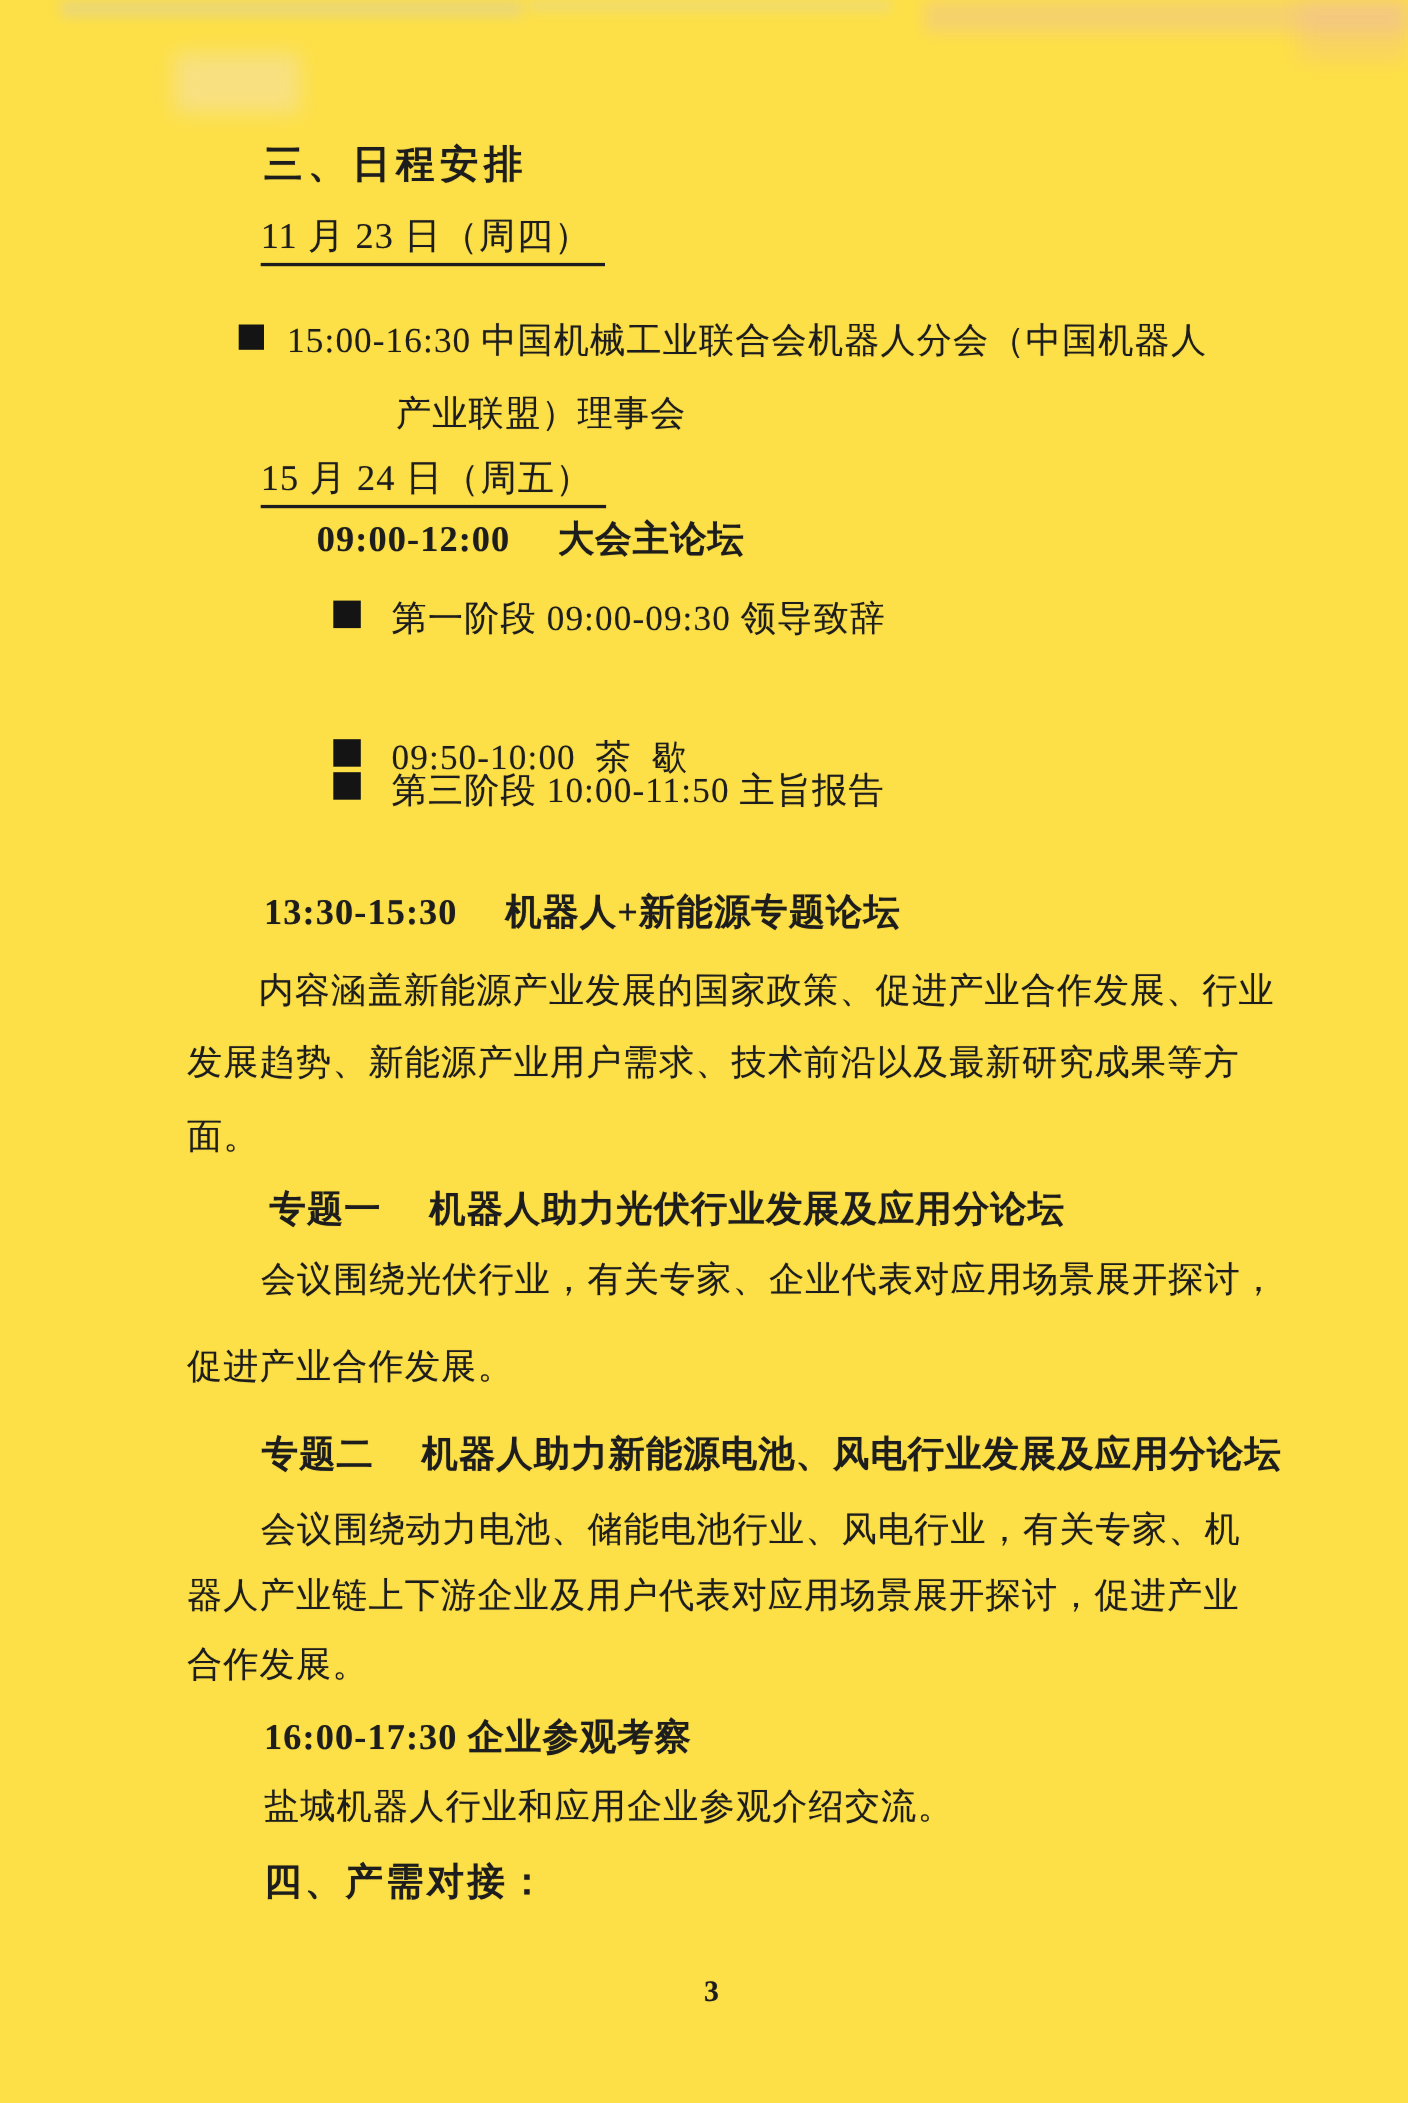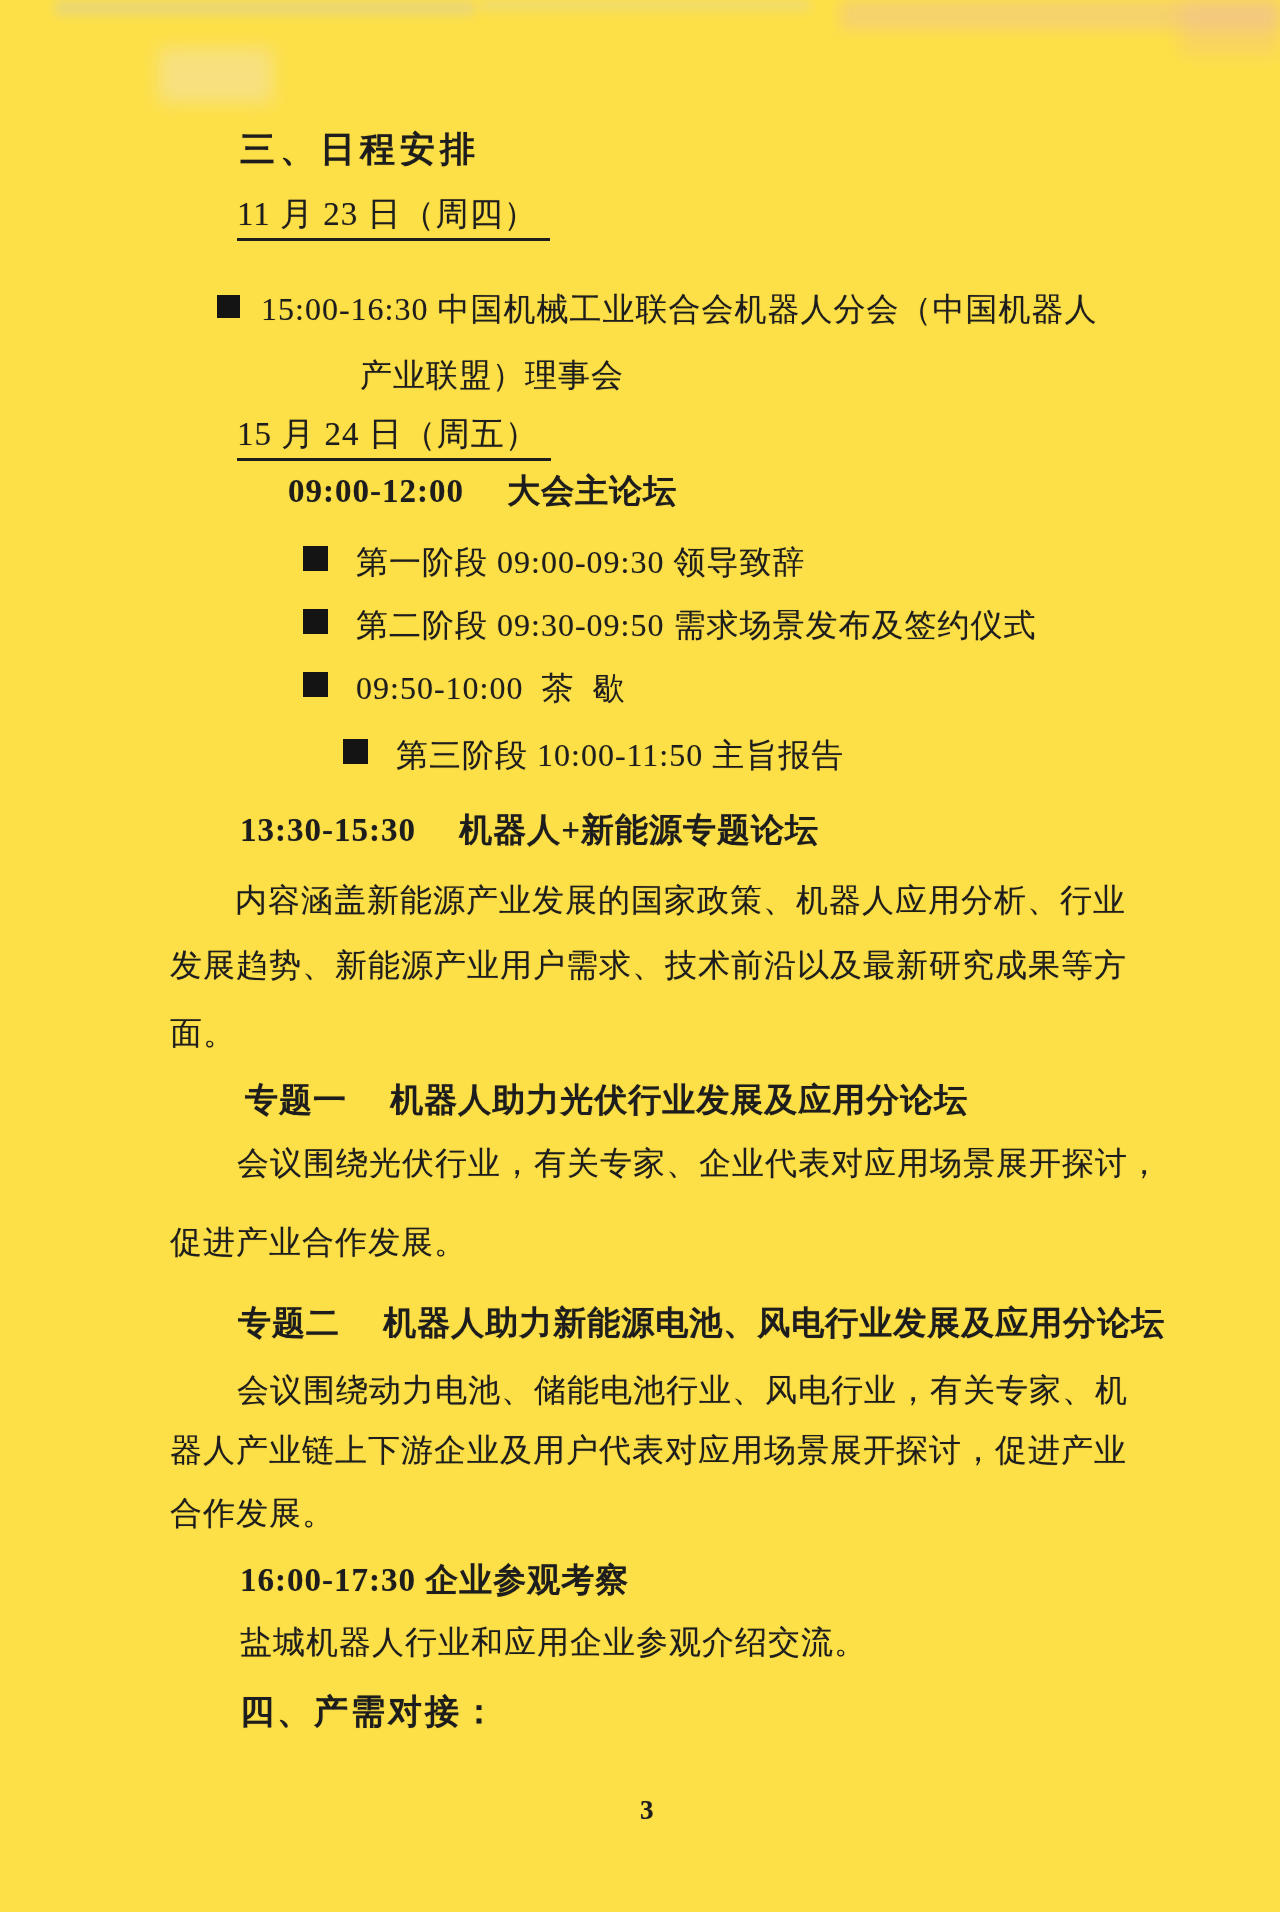--- a/index.html
+++ b/index.html
@@ -50,21 +50,21 @@
   
   .l-h3   {left:240px;top:130px;font-size:35px;letter-spacing:5px;}
   .l-d1   {left:237px;top:196px;}
   .l-i1   {left:217px;top:291px;}
   .l-i1b  {left:360px;top:357px;}
   .l-d2   {left:237px;top:416px;}
   .l-mt   {left:240px;top:473px;margin-left:48px;}
   .l-p1   {left:303px;top:544px;}
   .l-p2   {left:303px;top:607px;}
   .l-p3   {left:303px;top:670px;}
-  .l-p4   {left:303px;top:737px;margin-left:40px;}
+  .l-p4   {left:303px;top:700px;}
   .l-ft   {left:240px;top:812px;}
   .l-fd1  {left:235px;top:882px;}
   .l-fd2  {left:170px;top:947px;}
   .l-fd3  {left:170px;top:1015px;}
   .l-t1   {left:245px;top:1082px;}
   .l-t1d1 {left:237px;top:1145px;}
   .l-t1d2 {left:170px;top:1224px;}
   .l-t2   {left:238px;top:1305px;}
   .l-t2d1 {left:237px;top:1372px;}
   .l-t2d2 {left:170px;top:1432px;}
@@ -92,29 +92,28 @@
   <div class="line l-i1"><span class="sq"></span><span>15:00-16:30 中国机械工业联合会机器人分会（中国机器人</span></div>
 
   <div class="line l-i1b">产业联盟）理事会</div>
 
   <div class="line l-d2"><span class="dateline">15 月 24 日（周五）</span></div>
 
   <div class="line bold l-mt">09:00-12:00　 大会主论坛</div>
 
   <div class="line l-p1"><span class="sq sq2"></span><span>第一阶段 09:00-09:30 领导致辞</span></div>
 
-  <div class="line l-p2"><span class="sq sq2"></span><span>第二阶段 09:30-09:50 需求场景发布及签约仪式</span></div>
 
   <div class="line l-p3"><span class="sq sq2"></span><span>09:50-10:00  茶  歇</span></div>
 
   <div class="line l-p4"><span class="sq sq2"></span><span>第三阶段 10:00-11:50 主旨报告</span></div>
 
   <div class="line bold l-ft">13:30-15:30　 机器人+新能源专题论坛</div>
 
-  <div class="line l-fd1">内容涵盖新能源产业发展的国家政策、机器人应用分析、行业</div>
+  <div class="line l-fd1">内容涵盖新能源产业发展的国家政策、促进产业合作发展、行业</div>
   <div class="line l-fd2">发展趋势、新能源产业用户需求、技术前沿以及最新研究成果等方</div>
   <div class="line l-fd3">面。</div>
 
   <div class="line bold l-t1">专题一　 机器人助力光伏行业发展及应用分论坛</div>
   <div class="line l-t1d1">会议围绕光伏行业，有关专家、企业代表对应用场景展开探讨，</div>
   <div class="line l-t1d2">促进产业合作发展。</div>
 
   <div class="line bold l-t2">专题二　 机器人助力新能源电池、风电行业发展及应用分论坛</div>
   <div class="line l-t2d2">器人产业链上下游企业及用户代表对应用场景展开探讨，促进产业</div>
   <div class="line l-t2d1">会议围绕动力电池、储能电池行业、风电行业，有关专家、机</div>

